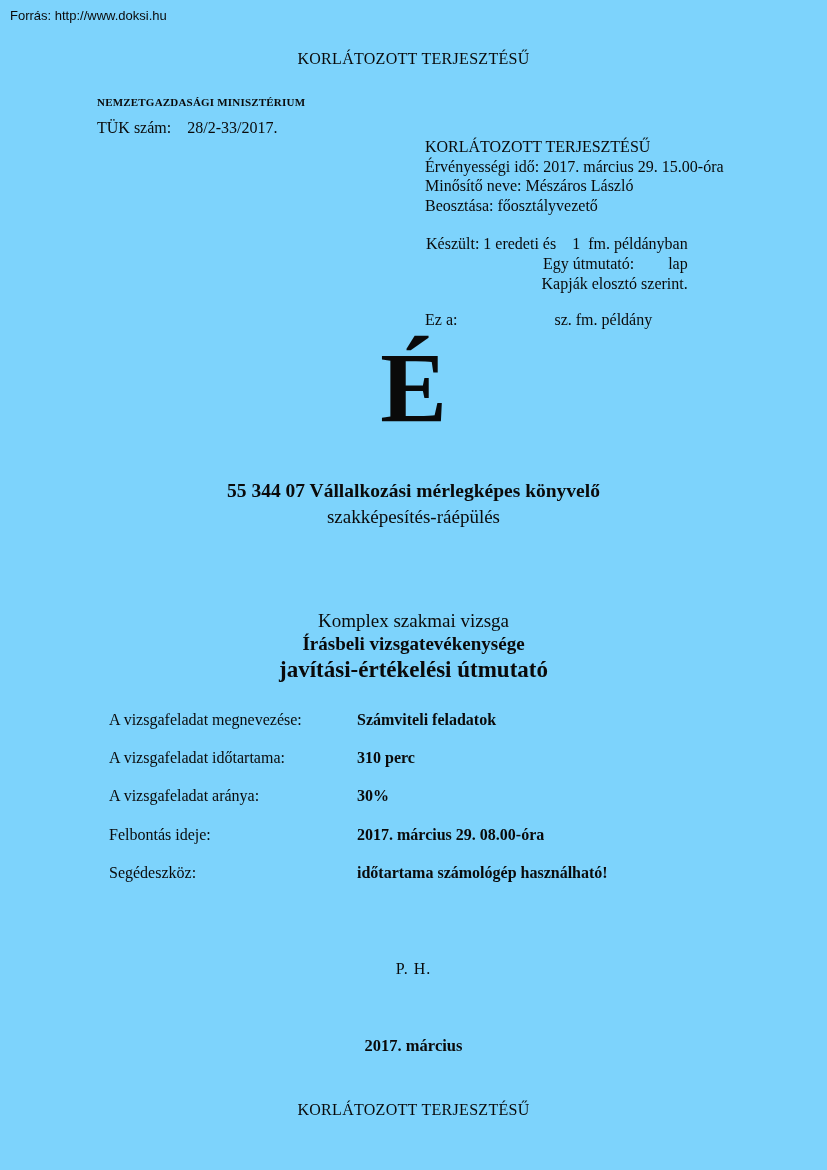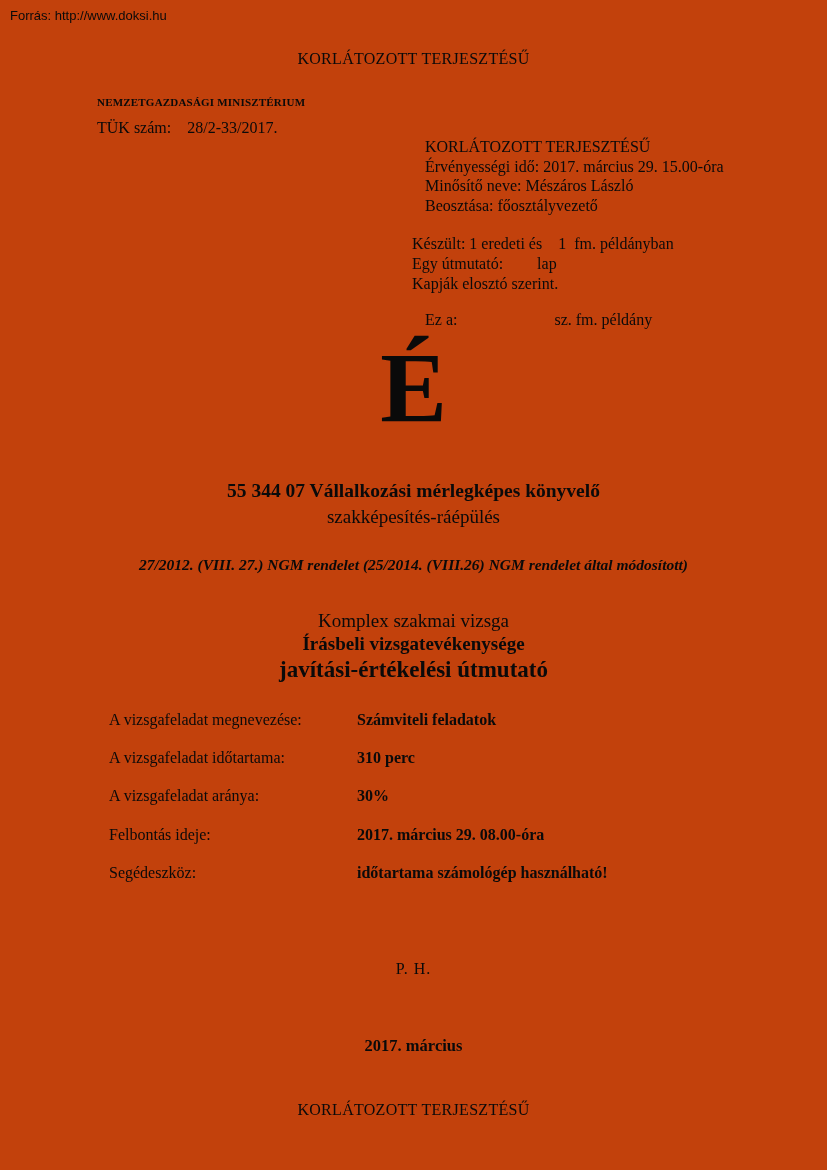--- a/index.html
+++ b/index.html
@@ -1,41 +1,41 @@
 <!DOCTYPE html>
 <html><head>
 <meta charset="utf-8">
 <style>
   html, body { margin: 0; padding: 0; background: #ffffff; }
   .page {
     position: relative;
     width: 827px;
     height: 1170px;
-    background: #c2410c;
+    background: #7dd3fc;
     color: #0a0a0a;
     font-family: "Liberation Serif", serif;
     font-size: 16px;
     overflow: hidden;
   }
   .sans { font-family: "Liberation Sans", sans-serif; }
   .abs { position: absolute; }
   .center { left: 0; right: 0; text-align: center; }
   .bold { font-weight: bold; }
   .prewrap { white-space: pre-wrap; }
 
   .source-note { top: 8px; left: 10px; font-size: 13px; }
 
   .header-classification { top: 50px; font-size: 16px; letter-spacing: 0.3px; }
 
   .ministry-name { top: 96px; left: 97px; font-size: 11px; letter-spacing: 0.2px; }
   .tuk-line { top: 119px; left: 97px; }
   .tuk-number { margin-left: 16px; }
 
   .classification-block { top: 137px; left: 425px; line-height: 19.5px; }
-  .copies-block { top: 234px; left: 412px; line-height: 20px; }
+  .copies-block { top: 234px; left: 426px; line-height: 20px; text-align: right; }
   .thiscopy-line { top: 311px; left: 425px; }
   .thiscopy-value { margin-left: 97px; }
 
   .logo-letter {
     top: 338px;
     font-size: 100px;
     font-weight: bold;
     line-height: 1.0;
     font-family: "Liberation Serif", serif;
   }
@@ -92,21 +92,20 @@
   </div>
 
   <div class="abs thiscopy-line">
     <span>Ez a:</span><span class="thiscopy-value">sz. fm. példány</span>
   </div>
 
   <div class="abs center logo-letter">É</div>
 
   <div class="abs center qual-title bold">55 344 07 Vállalkozási mérlegképes könyvelő</div>
   <div class="abs center qual-subtitle">szakképesítés-ráépülés</div>
-  <div class="abs center regulation-line">27/2012. (VIII. 27.) NGM rendelet (25/2014. (VIII.26) NGM rendelet által módosított)</div>
 
   <div class="abs center exam-line1">Komplex szakmai vizsga</div>
   <div class="abs center exam-line2 bold">Írásbeli vizsgatevékenysége</div>
   <div class="abs center exam-line3 bold">javítási-értékelési útmutató</div>
 
   <div class="abs details-row row-0">
     <span class="details-label">A vizsgafeladat megnevezése:</span><span class="details-value">Számviteli feladatok</span>
   </div>
   <div class="abs details-row row-1">
     <span class="details-label">A vizsgafeladat időtartama:</span><span class="details-value">310 perc</span>

